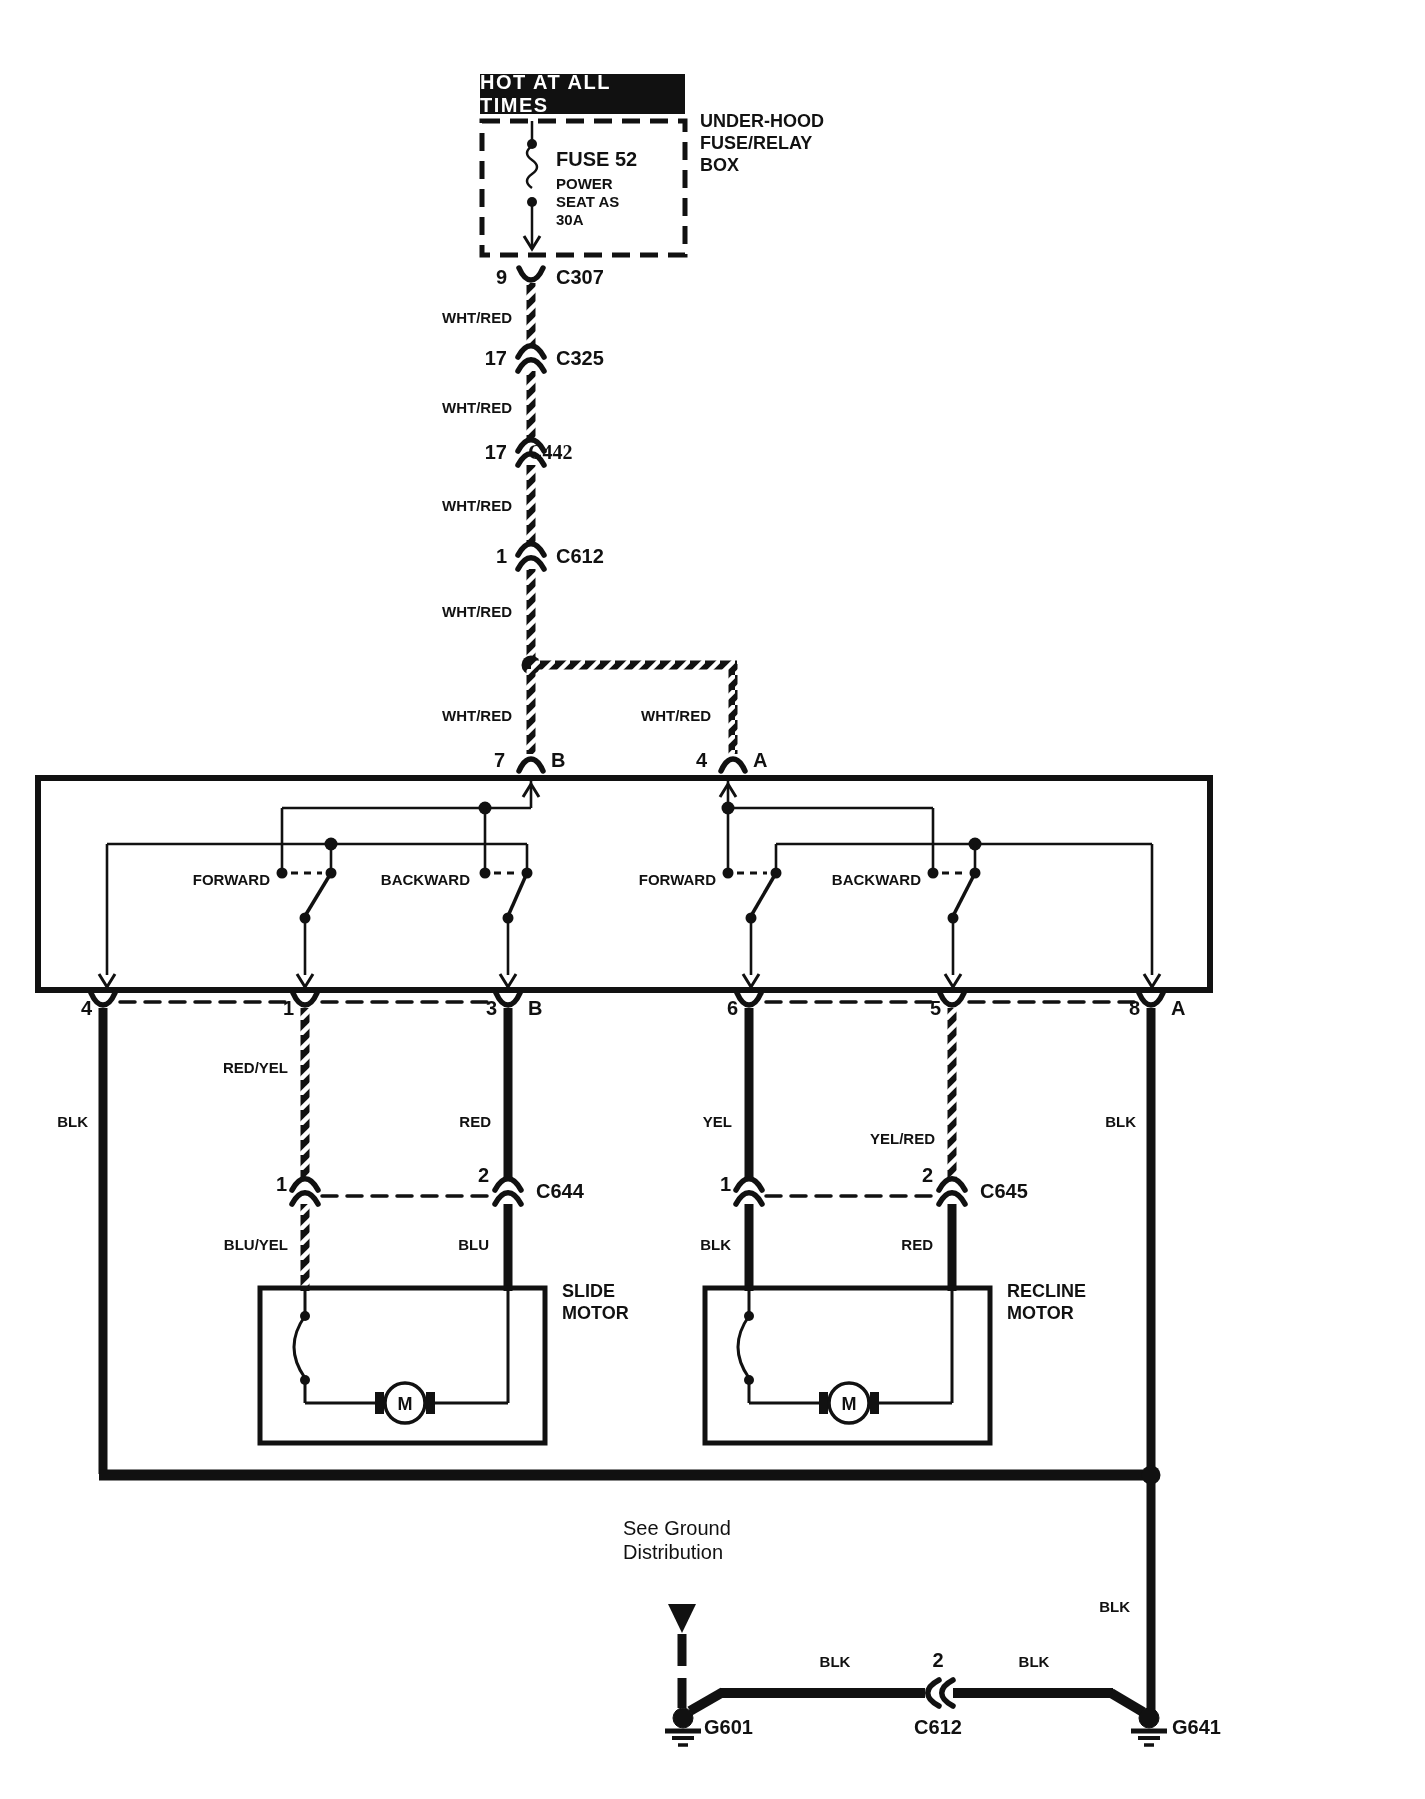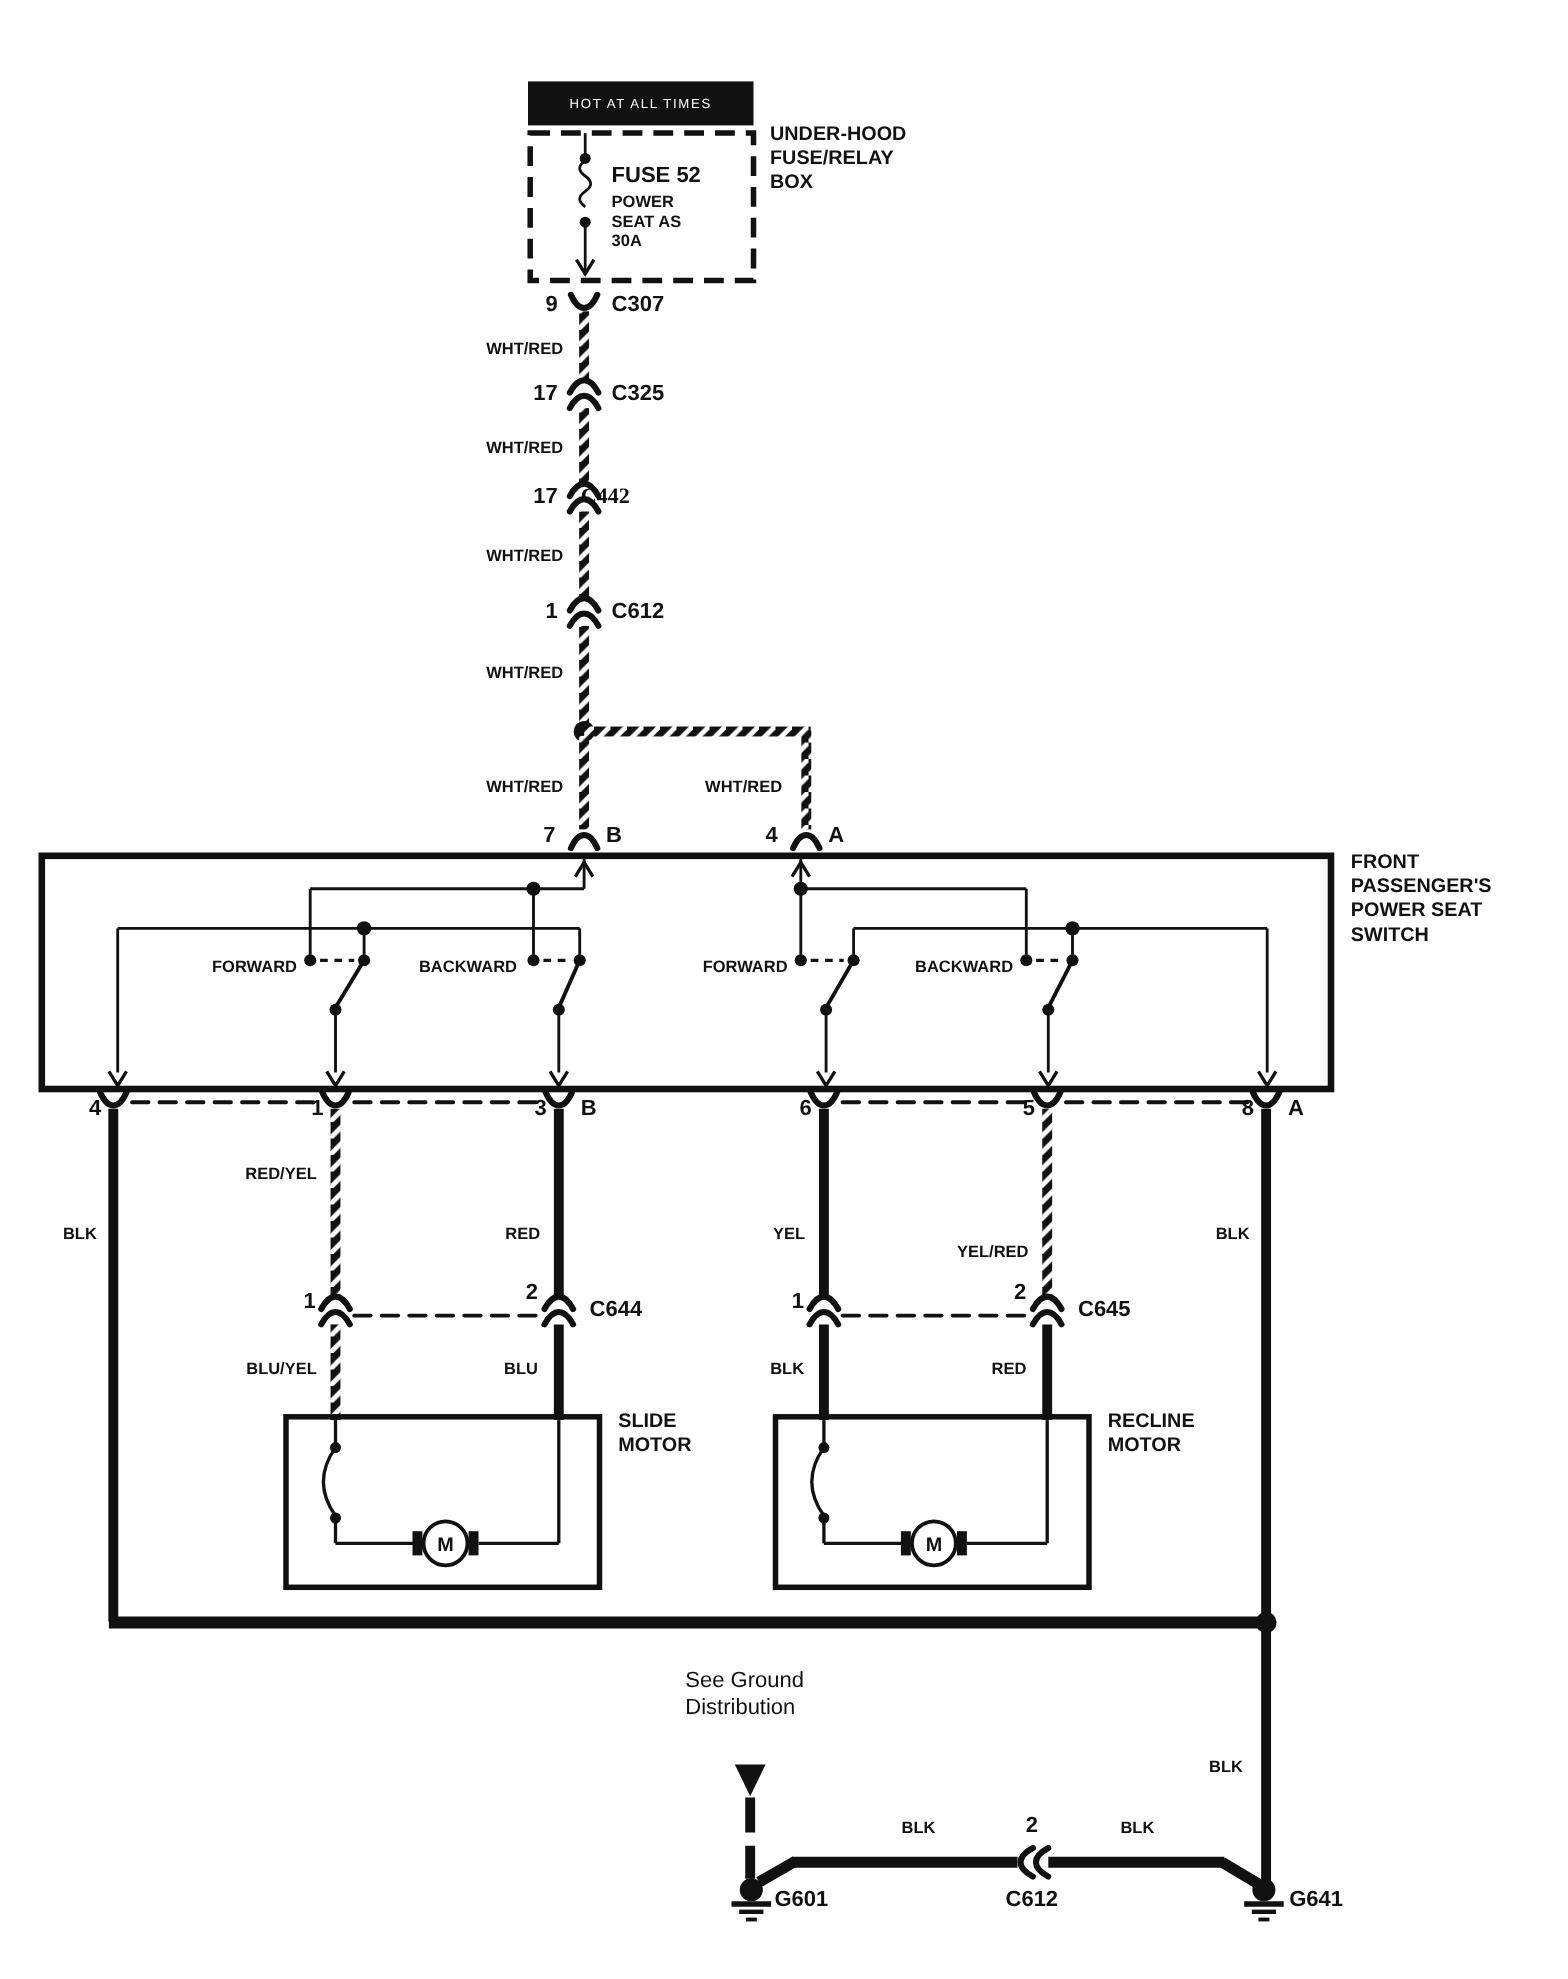--- a/index.html
+++ b/index.html
@@ -8,21 +8,21 @@
   #wires{position:absolute;left:0;top:0;}
   .lb{position:absolute;font-weight:bold;font-size:15px;color:#111;white-space:pre-line;line-height:18px;}
   .big{font-size:20px;line-height:23px;}
   .blk3{font-size:18px;line-height:22px;}
   .reg{font-weight:normal;font-size:20px;line-height:24px;}
   .ar{transform:translate(-100%,-50%);text-align:right;}
   .al{transform:translate(0,-50%);}
   .ac{transform:translate(-50%,-50%);text-align:center;}
   .banner{position:absolute;left:480px;top:74px;width:205px;height:40px;background:#111;
           display:flex;align-items:center;justify-content:center;}
-  .banner span{color:#fff;font-weight:normal;font-size:12px;letter-spacing:1.5px;}
+  .banner span{color:#fff;font-weight:bold;font-size:20px;letter-spacing:1.5px;}
 </style>
 </head>
 <body>
 
 <div id="canvas">
 
   <svg id="wires" width="1425" height="1799" viewBox="0 0 1425 1799">
     <defs>
       <pattern id="st" patternUnits="userSpaceOnUse" width="15" height="15">
         <rect width="15" height="15" fill="#111"></rect>
@@ -254,24 +254,20 @@
   <div class="lb big al" style="left:556px;top:556px;">C612</div>
   <div class="lb ar" style="left:512px;top:612px;">WHT/RED</div>
   <div class="lb ar" style="left:512px;top:716px;">WHT/RED</div>
   <div class="lb ar" style="left:711px;top:716px;">WHT/RED</div>
 
   <div class="lb big ar" style="left:505px;top:760px;">7</div>
   <div class="lb big al" style="left:551px;top:760px;">B</div>
   <div class="lb big ar" style="left:707px;top:760px;">4</div>
   <div class="lb big al" style="left:753px;top:760px;">A</div>
 
-  <div class="lb blk3" style="left:1228px;top:772px;">FRONT
-PASSENGER'S
-POWER SEAT
-SWITCH</div>
   <div class="lb ar" style="left:270px;top:880px;">FORWARD</div>
   <div class="lb ar" style="left:470px;top:880px;">BACKWARD</div>
   <div class="lb ar" style="left:716px;top:880px;">FORWARD</div>
   <div class="lb ar" style="left:921px;top:880px;">BACKWARD</div>
 
   <div class="lb big ar" style="left:92px;top:1008px;">4</div>
   <div class="lb big ar" style="left:294px;top:1008px;">1</div>
   <div class="lb big ar" style="left:497px;top:1008px;">3</div>
   <div class="lb big al" style="left:528px;top:1008px;">B</div>
   <div class="lb big ar" style="left:738px;top:1008px;">6</div>

